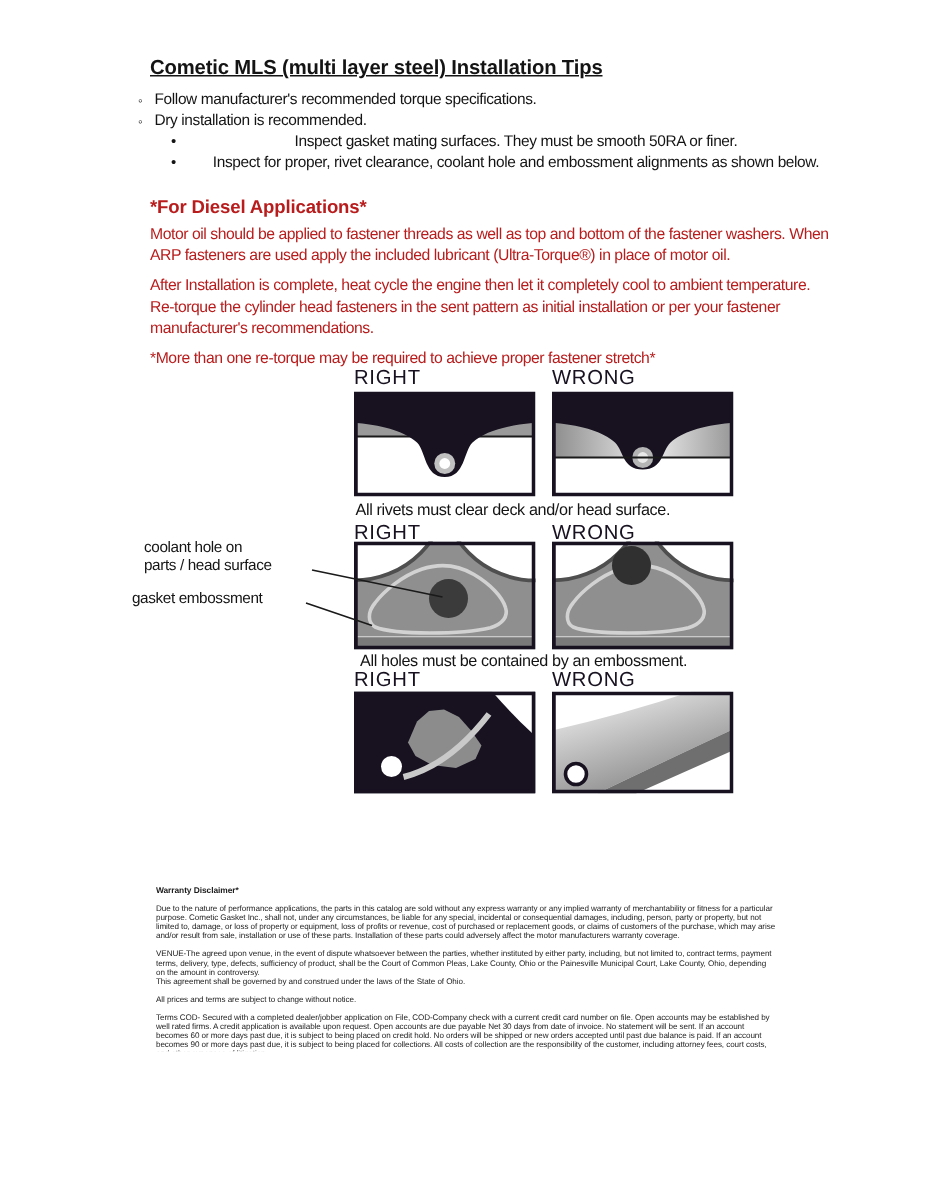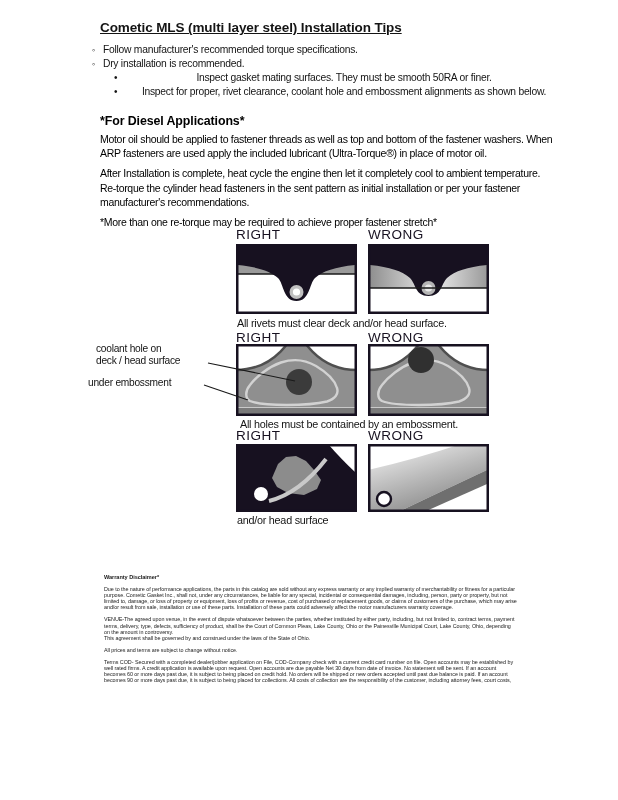--- a/index.html
+++ b/index.html
@@ -1,31 +1,31 @@
 <!DOCTYPE html>
 <html><head>
 <meta charset="utf-8">
 <style>
   html,body{margin:0;padding:0;background:#ffffff;}
   .page{
     position:relative;width:618px;height:684px;background:#ffffff;overflow:hidden;
-    font-family:"Liberation Sans","DejaVu Sans",sans-serif;color:#111;
+    font-family:"Liberation Sans","DejaVu Sans",sans-serif;color:#111;margin-top:17px;
   }
   
   .doc-title{
     position:absolute;left:100px;top:20px;width:460px;
     font-size:13.5px;font-weight:bold;letter-spacing:-0.1px;
     text-decoration:underline;color:#141414;
   }
   .tips-list{position:absolute;left:92px;top:43px;width:472px;font-size:10.3px;letter-spacing:-0.25px;line-height:14px;color:#141414;}
   .tip-item{position:relative;padding-left:11px;}
   .tip-item::before{content:"\25E6";position:absolute;left:0;top:0;font-size:9px;}
   .subtip-item{position:relative;margin-left:22px;padding-left:10px;text-align:center;}
   .subtip-item::before{content:"\2022";position:absolute;left:0;top:0;font-size:10px;}
-  .diesel-block{position:absolute;left:100px;top:114px;width:458px;color:#000000;}
+  .diesel-block{position:absolute;left:100px;top:114px;width:458px;color:#b91c1c;}
   .diesel-heading{font-size:12.4px;font-weight:bold;margin:0 0 4px 0;letter-spacing:-0.1px;}
   .diesel-block p{margin:0 0 6px 0;font-size:10.5px;line-height:14.2px;letter-spacing:-0.3px;}
   
   .rw-label{position:absolute;width:121px;text-align:left;font-size:13.5px;font-weight:500;letter-spacing:0.5px;color:#171120;}
   .diag-caption{position:absolute;font-size:10.8px;letter-spacing:-0.25px;color:#141414;line-height:13.2px;}
   .diag-svg{position:absolute;display:block;}
   .ann-label{position:absolute;font-size:10.2px;letter-spacing:-0.25px;line-height:11.5px;color:#141414;}
   .leader-svg{position:absolute;left:96px;top:340px;z-index:5;}
   
   .disclaimer{position:absolute;left:104px;top:574px;width:414px;font-size:5.4px;line-height:6.1px;letter-spacing:-0.05px;color:#1c1c1c;}
@@ -85,23 +85,23 @@
     <rect x="1.25" y="1.25" width="118.5" height="67.5" fill="none" stroke="#171120" stroke-width="2.5"></rect>
   </svg>
 
   <div class="diag-caption" style="left:237px;top:317px;">All rivets must clear deck and/or head surface.</div>
 
   <div class="rw-label" style="left:236px;top:330px;">RIGHT</div>
   <div class="rw-label" style="left:368px;top:330px;">WRONG</div>
 
   <div class="ann-label" style="left:96px;top:343px;width:112px;">
     <div>coolant hole on</div>
-    <div>deck / head surface</div>
+    <div>parts / head surface</div>
   </div>
-  <div class="ann-label" style="left:88px;top:377px;width:118px;">under embossment</div>
+  <div class="ann-label" style="left:88px;top:377px;width:118px;">gasket embossment</div>
 
   <svg class="leader-svg" width="210" height="70" viewBox="0 0 210 70">
     <line x1="112" y1="23" x2="199" y2="41" stroke="#1a1a1a" stroke-width="1.1"></line>
     <line x1="108" y1="45" x2="152" y2="60" stroke="#1a1a1a" stroke-width="1.1"></line>
   </svg>
 
   <svg class="diag-svg" style="left:236px;top:344px;" width="121" height="72" viewBox="0 0 121 72">
     <rect x="0" y="0" width="121" height="72" fill="#8f8f8f"></rect>
     <circle cx="0" cy="-37" r="63" fill="#ffffff" stroke="#4f4f4f" stroke-width="2.5"></circle>
     <circle cx="121" cy="-37" r="63" fill="#ffffff" stroke="#4f4f4f" stroke-width="2.5"></circle>
@@ -146,21 +146,20 @@
       </linearGradient>
     </defs>
     <rect x="0" y="0" width="121" height="68" fill="#ffffff"></rect>
     <path d="M0,26 Q48,15 93,0 L119,0 L119,26 Q72,48 30,68 L0,68 Z" fill="url(#gw3)"></path>
     <path d="M119,26 Q72,48 30,68 L56,68 Q92,52 119,40 Z" fill="#6f6f6f"></path>
     <circle cx="16" cy="55" r="7" fill="#ffffff" stroke="#171120" stroke-width="2.4"></circle>
     <rect x="1.25" y="1.25" width="118.5" height="65.5" fill="none" stroke="#171120" stroke-width="2.5"></rect>
   </svg>
 
   <div class="diag-caption" style="left:237px;top:514px;">
-    <div>and/or head surface</div>
   </div>
 
   <div class="disclaimer">
     <div class="dhead">Warranty Disclaimer*</div>
     <div class="dpar">Due to the nature of performance applications, the parts in this catalog are sold without any express warranty or any implied warranty of merchantability or fitness for a particular purpose.  Cometic Gasket Inc., shall not, under any circumstances, be liable for any special, incidental or consequential damages, including, person, party or property, but not limited to, damage, or loss of property or equipment, loss of profits or revenue, cost of purchased or replacement goods, or claims of customers of the purchase, which may arise and/or result from sale, installation or use of these parts.  Installation of these parts could adversely affect the motor manufacturers warranty coverage.</div>
     <div class="dpar tight">VENUE-The agreed upon venue, in the event of dispute whatsoever between the parties, whether instituted by either party, including, but not limited to, contract terms, payment terms, delivery, type, defects, sufficiency of product, shall be the Court of Common Pleas, Lake County, Ohio or the Painesville Municipal Court, Lake County, Ohio, depending on the amount in controversy.</div>
     <div class="dpar">This agreement shall be governed by and construed under the laws of the State of Ohio.</div>
     <div class="dpar">All prices and terms are subject to change without notice.</div>
     <div class="dpar">Terms COD- Secured with a completed dealer/jobber application on File, COD-Company check with a current credit card number on file.  Open accounts may be established by well rated firms.  A credit application is available upon request.  Open accounts are due payable Net 30 days from date of invoice.  No statement will be sent.  If an account becomes 60 or more days past due, it is subject to being placed on credit hold.  No orders will be shipped or new orders accepted until past due balance is paid.  If an account becomes 90 or more days past due, it is subject to being placed for collections.  All costs of collection are the responsibility of the customer, including attorney fees, court costs, and other expenses of litigation.</div>
     <div class="dpar">Returns- Authorized (RGA) must be obtained in advance on all returns.  A packing slip or invoice number must accompany the merchandise.  No returns after 30 days from invoice date.  All returns are subject to a 25% restocking charge.  All custom designed and custom manufactured gaskets are non-returnable.</div>

